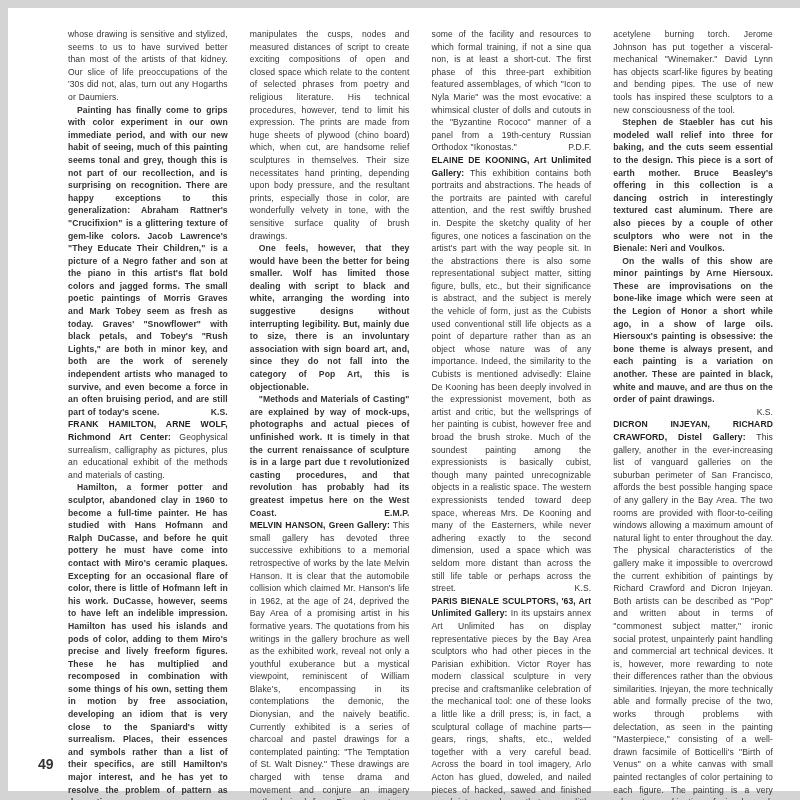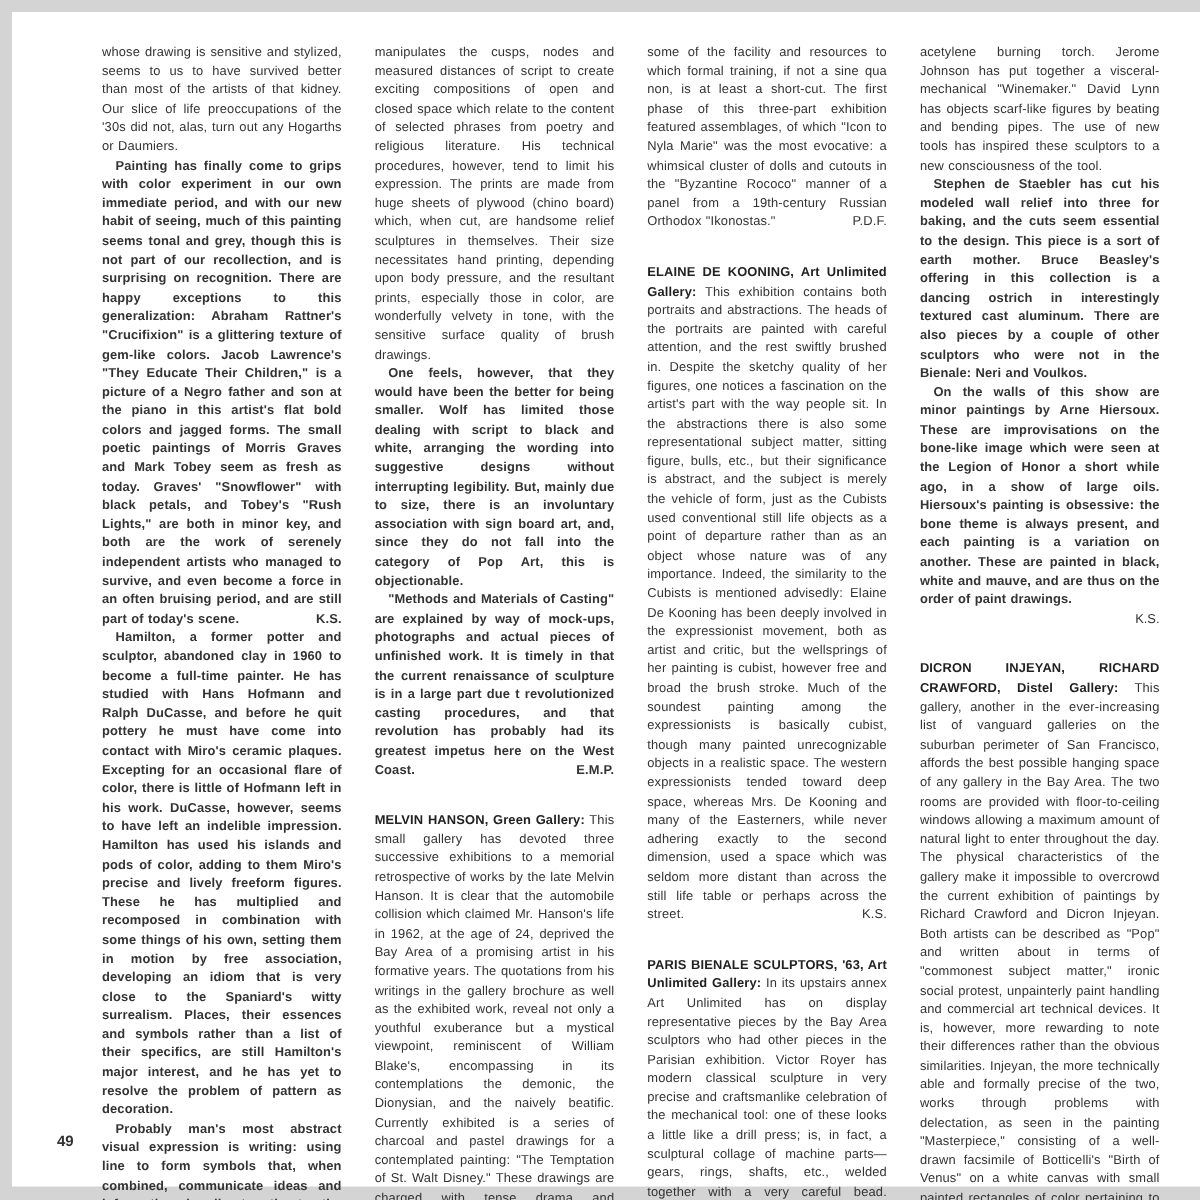--- a/index.html
+++ b/index.html
@@ -22,38 +22,39 @@
   .para{
     margin:0;
     text-align:justify;
     font-size:8.6px;
     line-height:12.6px;
     color:#333333;
     letter-spacing:0.1px;
     word-spacing:0.4px;
   }
   .para.indent{text-indent:9px;font-weight:bold;}
-  .para.spaced{margin-top:21px;}
+  .para.spaced{}
   .para strong{font-weight:bold;color:#222222;}
   .sig{float:right;padding-left:6px;}
   .sig-line{margin:0;text-align:right;font-size:8.6px;line-height:12.6px;color:#333333;}
   .page-num{
     position:absolute;left:30px;top:748px;
-    font-size:10px;font-weight:bold;color:#333333;
+    font-size:14px;font-weight:bold;color:#333333;
   }
 </style>
 </head>
 <body>
 
 <div class="page">
   <div class="content">
 
     <div class="col">
       <p class="para"><span>whose drawing is sensitive and stylized, seems to us to have survived better than most of the artists of that kidney. Our slice of life preoccupations of the '30s did not, alas, turn out any Hogarths or Daumiers.</span></p>
       <p class="para indent"><span>Painting has finally come to grips with color experiment in our own immediate period, and with our new habit of seeing, much of this painting seems tonal and grey, though this is not part of our recollection, and is surprising on recognition. There are happy exceptions to this generalization: Abraham Rattner's "Crucifixion" is a glittering texture of gem-like colors. Jacob Lawrence's "They Educate Their Children," is a picture of a Negro father and son at the piano in this artist's flat bold colors and jagged forms. The small poetic paintings of Morris Graves and Mark Tobey seem as fresh as today. Graves' "Snowflower" with black petals, and Tobey's "Rush Lights," are both in minor key, and both are the work of serenely independent artists who managed to survive, and even become a force in an often bruising period, and are still part of today's scene.</span><span class="sig">K.S.</span></p>
+      <p class="para spaced"><strong>FRANK HAMILTON, ARNE WOLF, Richmond Art Center:</strong><span> Geophysical surrealism, calligraphy as pictures, plus an educational exhibit of the methods and materials of casting.</span></p>
       <p class="para indent"><span>Hamilton, a former potter and sculptor, abandoned clay in 1960 to become a full-time painter. He has studied with Hans Hofmann and Ralph DuCasse, and before he quit pottery he must have come into contact with Miro's ceramic plaques. Excepting for an occasional flare of color, there is little of Hofmann left in his work. DuCasse, however, seems to have left an indelible impression. Hamilton has used his islands and pods of color, adding to them Miro's precise and lively freeform figures. These he has multiplied and recomposed in combination with some things of his own, setting them in motion by free association, developing an idiom that is very close to the Spaniard's witty surrealism. Places, their essences and symbols rather than a list of their specifics, are still Hamilton's major interest, and he has yet to resolve the problem of pattern as decoration.</span></p>
       <p class="para indent"><span>Probably man's most abstract visual expression is writing: using line to form symbols that, when combined, communicate ideas and information in direct ratio to the experience and intelligence of the reader. Callagraphy raises script to the level of fine art by making it beautiful in itself, thus increasing its range as a transmitter of thought.'</span></p>
 
     </div>
 
     <div class="col">
       <p class="para"><span>manipulates the cusps, nodes and measured distances of script to create exciting compositions of open and closed space which relate to the content of selected phrases from poetry and religious literature. His technical procedures, however, tend to limit his expression. The prints are made from huge sheets of plywood (chino board) which, when cut, are handsome relief sculptures in themselves. Their size necessitates hand printing, depending upon body pressure, and the resultant prints, especially those in color, are wonderfully velvety in tone, with the sensitive surface quality of brush drawings.</span></p>
       <p class="para indent"><span>One feels, however, that they would have been the better for being smaller. Wolf has limited those dealing with script to black and white, arranging the wording into suggestive designs without interrupting legibility. But, mainly due to size, there is an involuntary association with sign board art, and, since they do not fall into the category of Pop Art, this is objectionable.</span></p>
       <p class="para indent"><span>"Methods and Materials of Casting" are explained by way of mock-ups, photographs and actual pieces of unfinished work. It is timely in that the current renaissance of sculpture is in a large part due t revolutionized casting procedures, and that revolution has probably had its greatest impetus here on the West Coast.</span><span class="sig">E.M.P.</span></p>
       <p class="para spaced"><strong>MELVIN HANSON, Green Gallery:</strong><span> This small gallery has devoted three successive exhibitions to a memorial retrospective of works by the late Melvin Hanson. It is clear that the automobile collision which claimed Mr. Hanson's life in 1962, at the age of 24, deprived the Bay Area of a promising artist in his formative years. The quotations from his writings in the gallery brochure as well as the exhibited work, reveal not only a youthful exuberance but a mystical viewpoint, reminiscent of William Blake's, encompassing in its contemplations the demonic, the Dionysian, and the naively beatific. Currently exhibited is a series of charcoal and pastel drawings for a contemplated painting: "The Temptation of St. Walt Disney." These drawings are charged with tense drama and movement and conjure an imagery partly derived from Disney's cartoons and partly from Hanson's imagination, and give the impression of a "translation" of Bosch and Gruenwald into a strange idiom containing elements of Pop Art vernacular. While it is clear from these and other drawings such as "Study for a Portrait of Eric von Stroheim," that Hanson was slowly and successfully grappling with problems of technique pertinent to his personal viewpoint, the work suffers a lack of</span></p>

